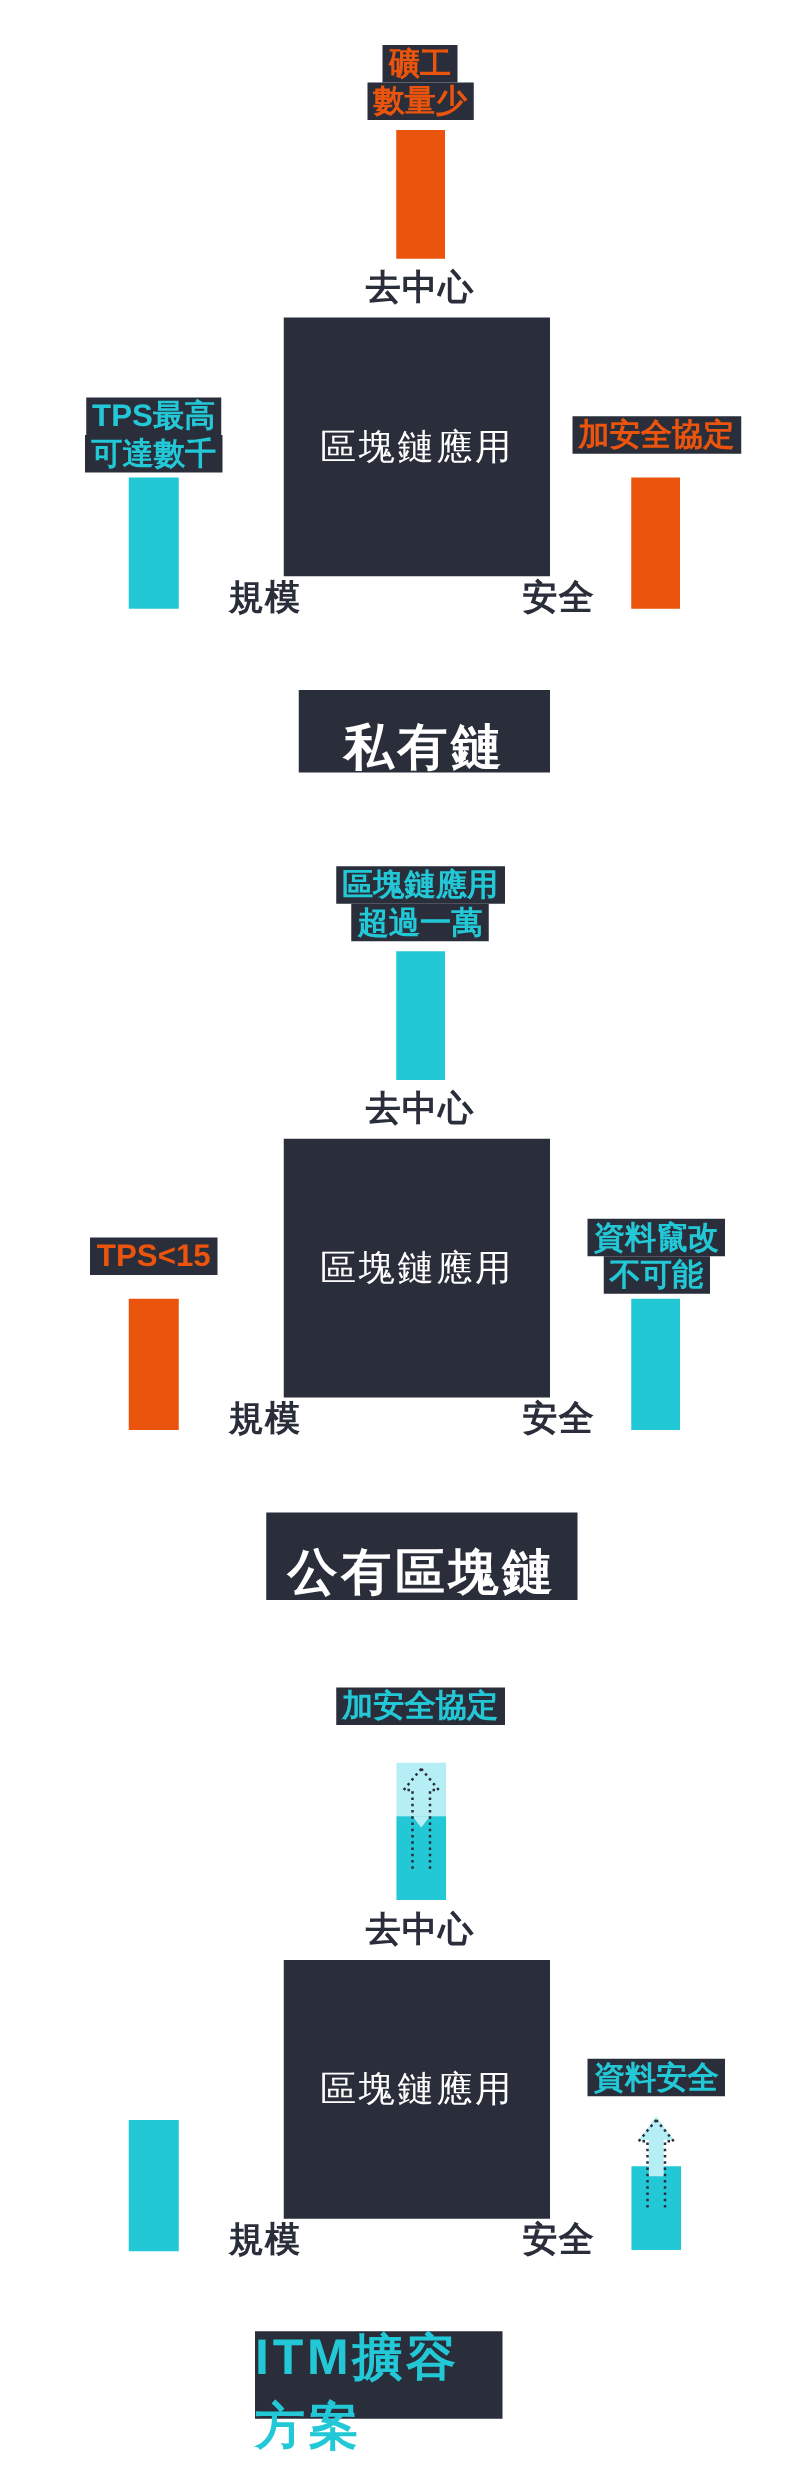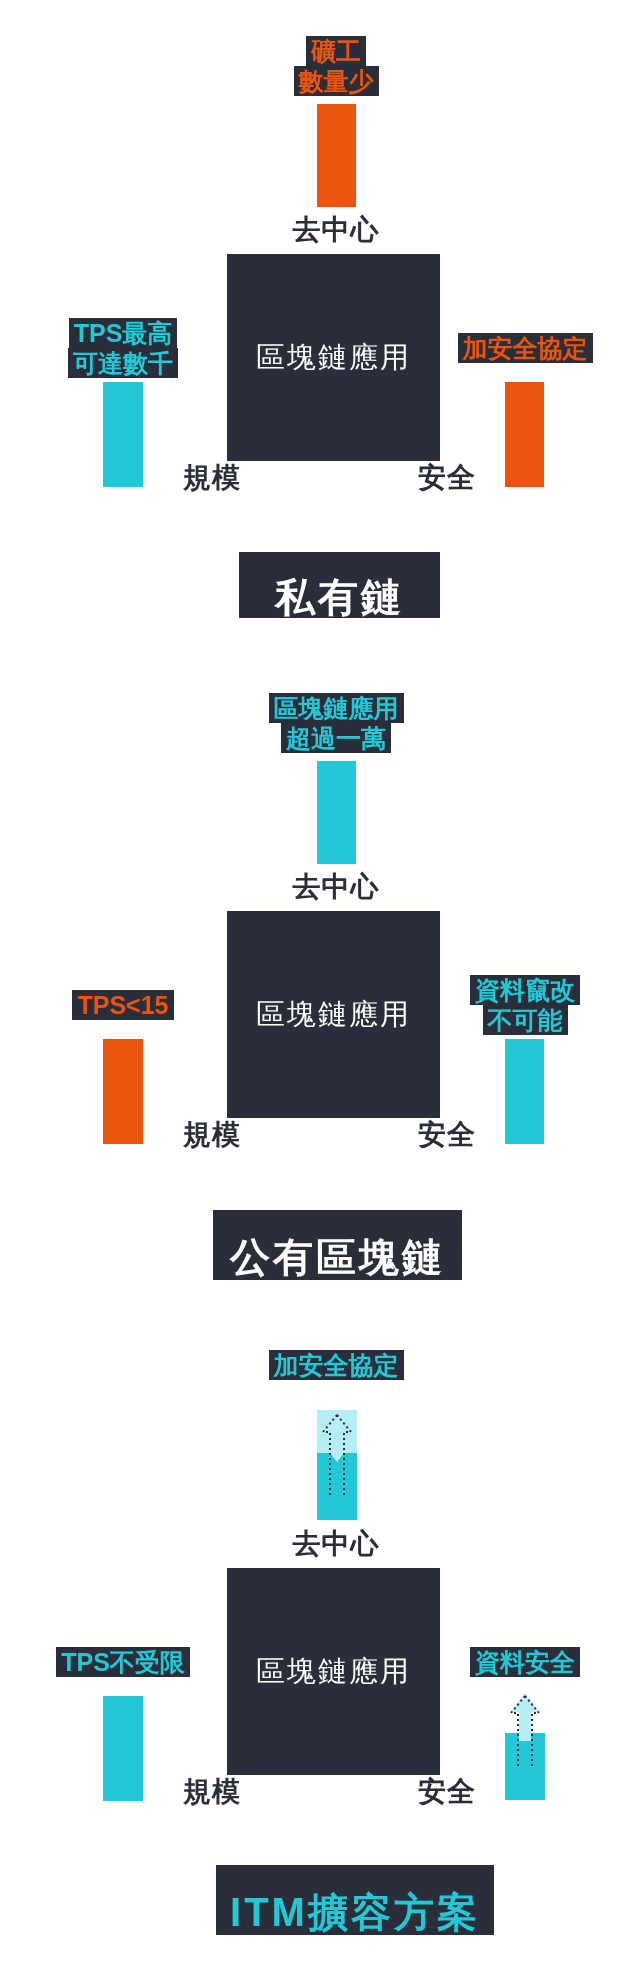--- a/index.html
+++ b/index.html
@@ -68,21 +68,21 @@
 
   
   .title-box{
     position:absolute;background:var(--dark);
     display:flex;align-items:center;justify-content:center;
   }
   .title-box span{color:var(--white);font-weight:bold;font-size:40px;letter-spacing:3px;margin-top:25px;}
   .title-box span.cyan-text{color:var(--cyan);}
   #panel-0 .title-box{left:239px;top:552px;width:201px;height:66px;}
   #panel-1 .title-box{left:213px;top:553px;width:249px;height:70px;}
-  #panel-2 .title-box{left:216px;top:551px;width:278px;height:70px;}
+  #panel-2 .title-box{left:204px;top:551px;width:198px;height:70px;}
 </style>
 </head>
 <body>
 
 <section class="panel" id="panel-0">
   <div class="value-label top-value orange">
     <span class="hl">礦工</span>
     <span class="hl">數量少</span>
   </div>
   <div class="bar top-bar orange"></div>
@@ -152,23 +152,20 @@
     <rect x="0" y="43" width="40" height="67" fill="#23C8D6"></rect>
     <polygon points="13,43 27,43 20,52" fill="#B5EFF5"></polygon>
     <path d="M20 5 L34 22 L27 22 L27 88 M20 5 L6 22 L13 22 L13 88" fill="none" stroke="#2A2D3A" stroke-width="2" stroke-dasharray="2 3"></path>
   </svg>
   <div class="axis axis-top">去中心</div>
 
   <div class="square">
     <span>區塊鏈應用</span>
   </div>
 
-  <div class="value-label side-value left cyan">
-    <span class="hl">TPS不受限</span>
-  </div>
   <div class="bar left-bar cyan"></div>
 
   <div class="value-label side-value right cyan">
     <span class="hl">資料安全</span>
   </div>
 
   <svg class="arrow-graphic right" viewBox="0 0 40 107">
     <rect x="0" y="40" width="40" height="67" fill="#23C8D6"></rect>
     <polygon points="20,0 34,19 26,19 26,48 14,48 14,19 6,19" fill="#B5EFF5"></polygon>
     <path d="M20 3 L34 20 L27 20 L27 75 M20 3 L6 20 L13 20 L13 75" fill="none" stroke="#2A2D3A" stroke-width="2" stroke-dasharray="2 3"></path>

